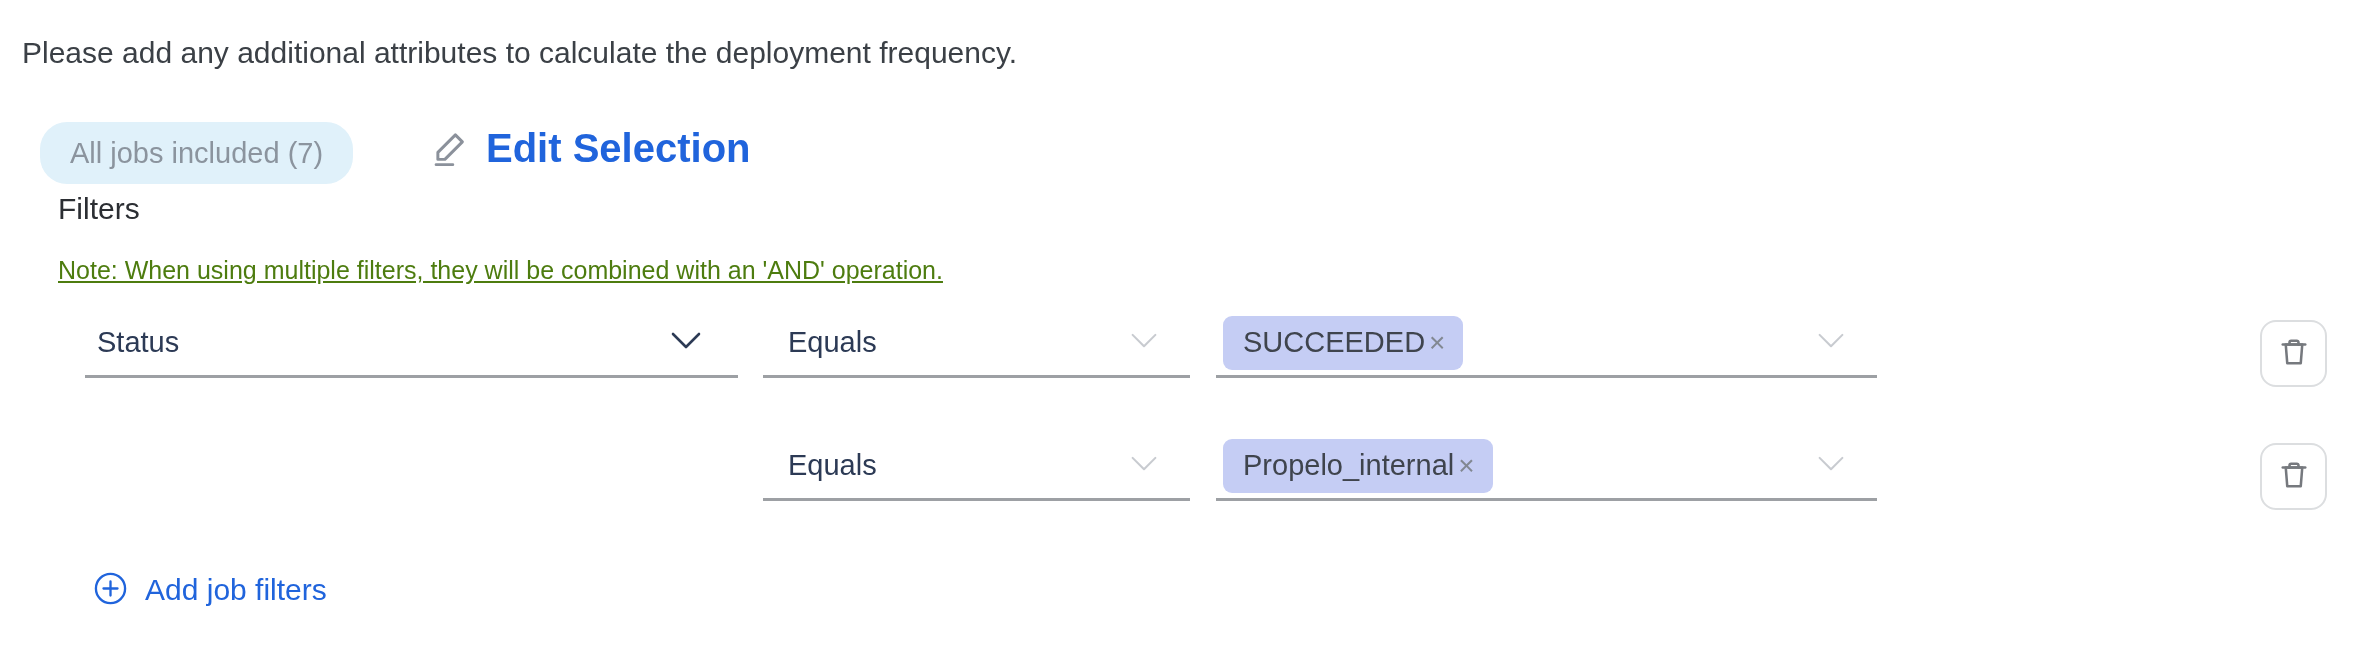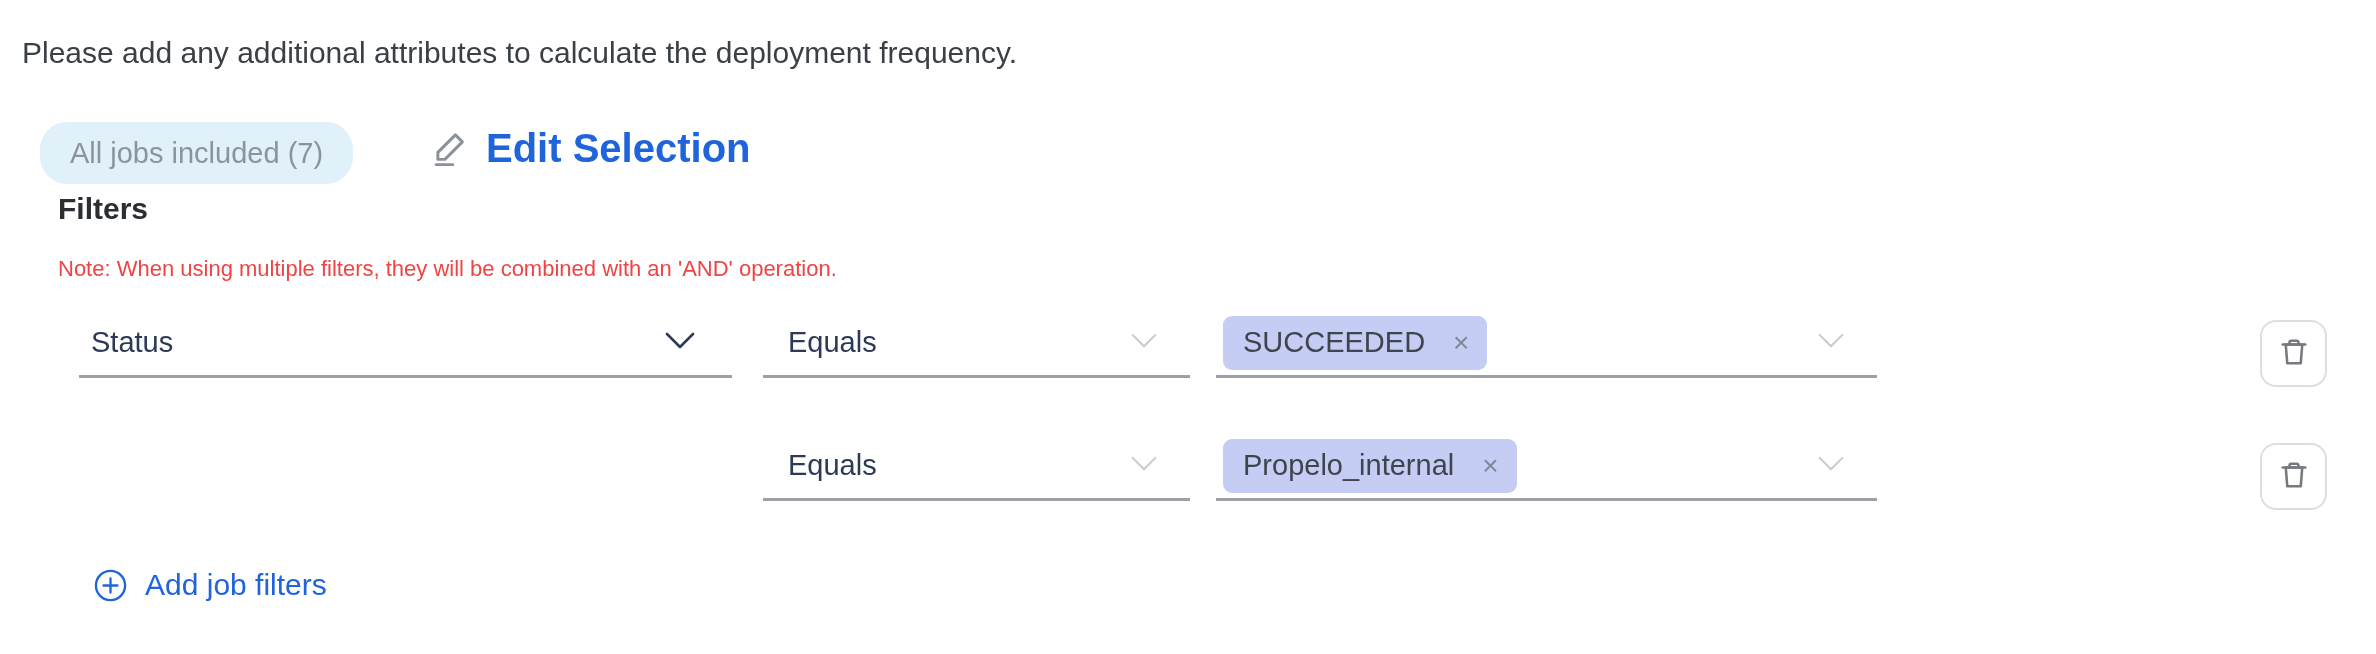--- a/index.html
+++ b/index.html
@@ -10,47 +10,47 @@
 
   #intro{left:22px;top:36px;font-size:30px;color:#3b4046;}
 
   #jobs-badge{left:40px;top:122px;height:54px;border-radius:27px;background:var(--badge-bg,#e0f1fa);
     color:#8b949e;font-size:29px;display:flex;align-items:center;padding:4px 30px;}
 
   #edit-selection{left:430px;top:120px;height:56px;display:flex;align-items:center;gap:14px;cursor:pointer;}
   #edit-selection .label{font-size:40px;font-weight:600;color:var(--link-blue,#2064dc);}
   #edit-selection svg{display:block;}
 
-  #filters-heading{left:58px;top:192px;font-size:30px;font-weight:700;color:#2b2e33;}
-  #filters-note{left:58px;top:256px;font-size:22px;color:#ef4444;}
+  #filters-heading{left:58px;top:192px;font-size:30px;font-weight:400;color:#2b2e33;}
+  #filters-note{left:58px;top:256px;font-size:25px;color:#4d7c0f;text-decoration:underline;}
 
   .filter-row{position:absolute;left:0;width:2376px;height:68px;}
   #row-0{top:310px;}
   #row-1{top:433px;}
 
   .select{position:absolute;top:0;height:68px;border-bottom:3px solid #9da0a4;
     display:flex;align-items:center;box-sizing:border-box;cursor:pointer;}
-  .sel-attr{left:79px;width:653px;padding-left:12px;}
+  .sel-attr{left:85px;width:653px;padding-left:12px;}
   .sel-op{left:763px;width:427px;padding-left:25px;}
   .sel-val{left:1216px;width:661px;}
   .select .sel-label{font-size:29px;color:var(--select-text,#2c3a55);}
   .chev{position:absolute;top:50%;transform:translateY(-50%);}
   .chev-dark{right:36px;}
   .chev-light{right:32px;}
 
   .tag{margin-left:7px;background:var(--tag-bg,#c5cdf4);height:54px;border-radius:9px;
-    display:flex;align-items:center;gap:28px;padding:0 18px 0 20px;}
+    display:flex;align-items:center;gap:4px;padding:0 18px 0 20px;}
   .tag .tag-label{font-size:29px;color:#3f444d;}
   .tag .tag-x{font-size:28px;color:#828892;line-height:1;cursor:pointer;}
 
   .delete-btn{position:absolute;left:2260px;top:10px;width:67px;height:67px;box-sizing:border-box;
     border:2px solid #dcdee0;border-radius:16px;background:#ffffff;
     display:flex;align-items:center;justify-content:center;cursor:pointer;}
 
-  #add-filters{left:93px;top:568px;height:44px;display:flex;gap:17px;cursor:pointer;}
+  #add-filters{left:93px;top:568px;height:44px;display:flex;align-items:center;gap:17px;cursor:pointer;}
   #add-filters .label{font-size:30px;font-weight:500;color:var(--link-blue,#2064dc);}
 </style>
 </head>
 <body>
 
 <div id="page">
 
   <div id="intro" class="abs">Please add any additional attributes to calculate the deployment frequency.</div>
 
   <div id="jobs-badge" class="abs">All jobs included (7)</div>

